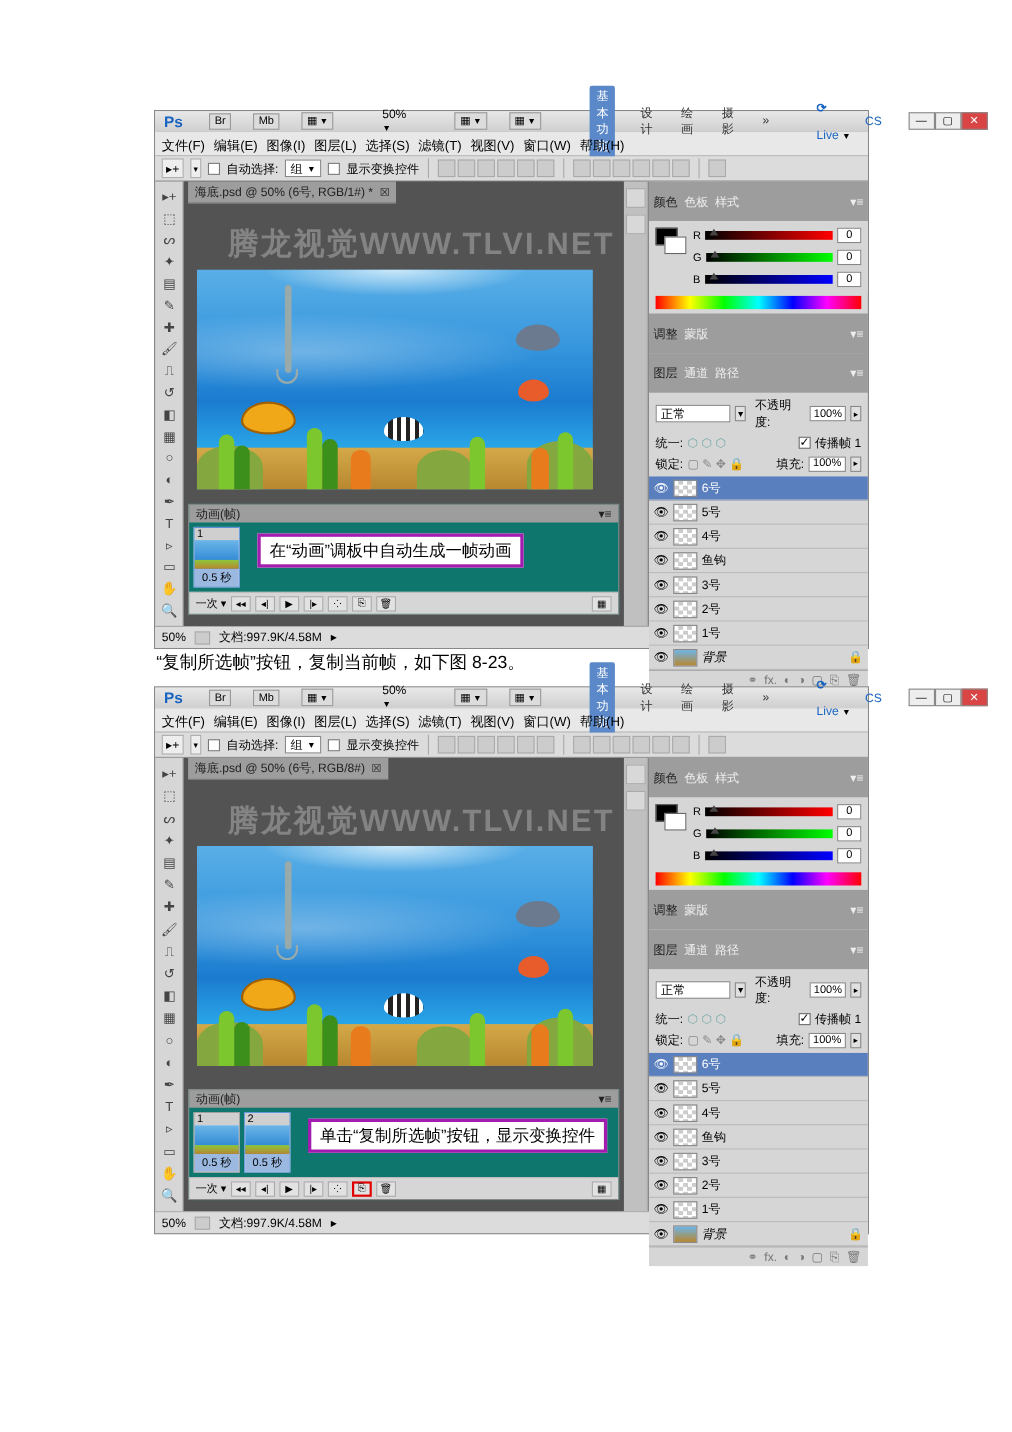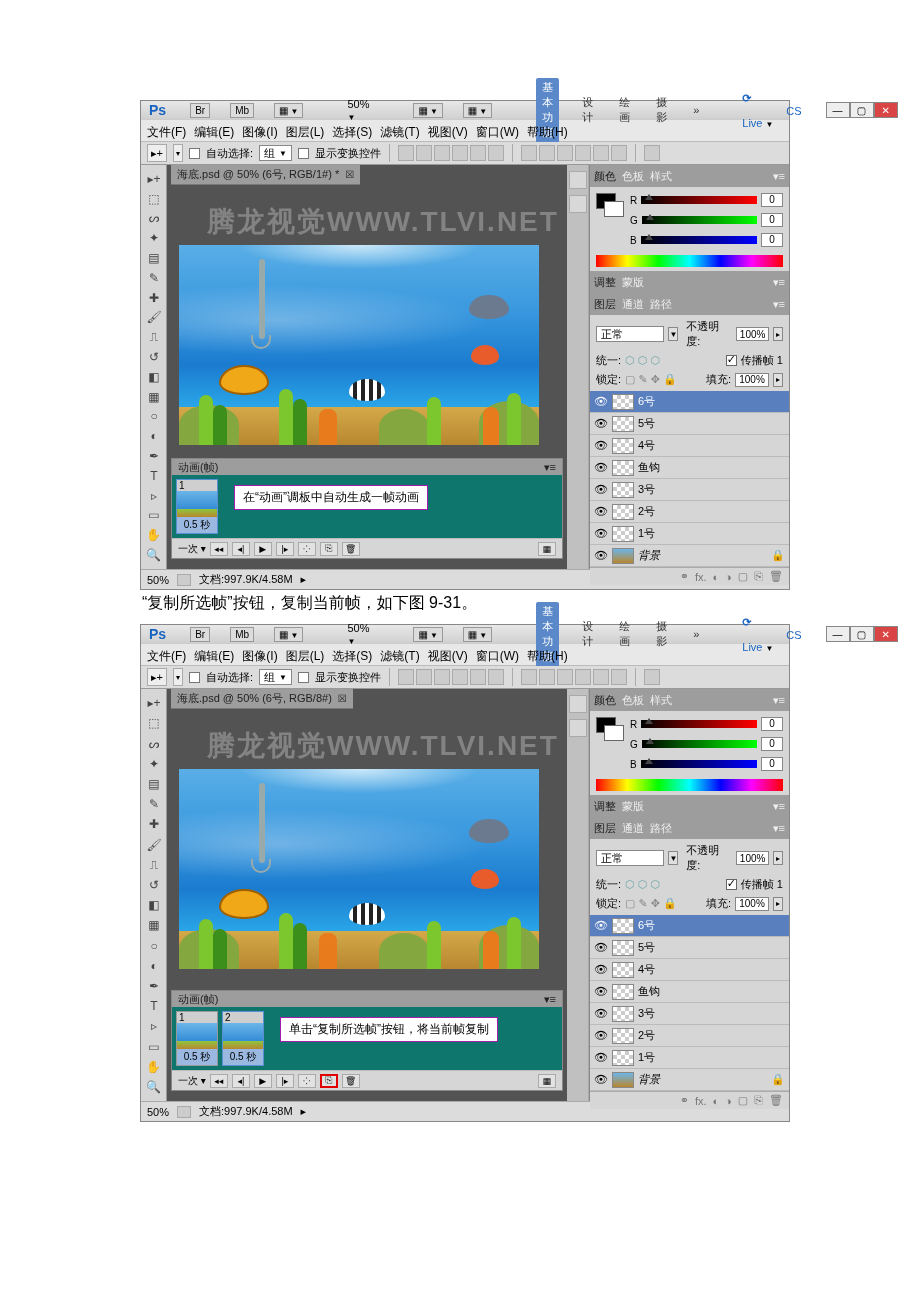--- a/index.html
+++ b/index.html
@@ -193,40 +193,40 @@
     gap: 4px;
     padding: 0 6px;
     background: #d6d6d6;
     border-top: 1px solid #bbb;
     font-size: 10px;
   }
   .ctrl-btn { width:18px; height:14px; background:#e2e2e2; border:1px solid #aaa; display:flex; align-items:center; justify-content:center; font-size:9px; }
   .annotation {
     position: absolute;
     background: #fff;
-    border: 1px solid #a21caf;
+    border: 3px solid #a21caf;
     padding: 3px 8px;
-    font-size: 12px;
+    font-size: 15px;
     white-space: nowrap;
   }
   .red-box { border: 2px solid #e00000 !important; }
 
   
   .right-col {
     width: 200px;
     background: #d6d6d6;
     border-left: 1px solid #888;
     display: flex;
     flex-direction: column;
     font-size: 11px;
   }
   .mini-stack { width: 22px; background:#c0c0c0; display:flex; flex-direction:column; gap:6px; padding:6px 2px; border-right:1px solid #aaa; }
   .mini-btn { width:18px; height:18px; border:1px solid #aaa; background:#d8d8d8; }
   .right-inner { flex:1; display:flex; flex-direction:column; }
-  .panel-tabs { height:22px; background:#9d9d9d; display:flex; align-items:center; padding:0 4px; gap:6px; color:#eee; font-size:11px; }
+  .panel-tabs { height:36px; background:#9d9d9d; display:flex; align-items:center; padding:0 4px; gap:6px; color:#eee; font-size:11px; }
   .panel-tabs .active { color:#222; }
   .color-panel { padding:6px; display:flex; gap:6px; align-items:flex-start; background:#d6d6d6; }
   .swatch-pair { display:flex; flex-direction:column; }
   .swatch { width:20px; height:16px; border:1px solid #666; }
   .sliders { flex:1; display:flex; flex-direction:column; gap:6px; }
   .slider-row { display:flex; align-items:center; gap:4px; font-size:10px; }
   .slider-track { flex:1; height:8px; position:relative; }
   .slider-track.r { background: linear-gradient(to right, #000, #f00); }
   .slider-track.g { background: linear-gradient(to right, #000, #0f0); }
   .slider-track.b { background: linear-gradient(to right, #000, #00f); }
@@ -584,21 +584,21 @@
 
   <div class="statusbar">
     <span>50%</span>
     <span style="width:14px;height:12px;border:1px solid #aaa;background:#ccc"></span>
     <span>文档:997.9K/4.58M</span>
     <span>▸</span>
   </div>
 </div>
 
 <div style="position:relative">
-  <p class="body-text" style="margin-top:0">“复制所选帧”按钮，复制当前帧，如下图 9-31。</p>
+  <p class="body-text" style="margin-top:0">“复制所选帧”按钮，复制当前帧，如下图 8-23。</p>
 </div>
 
 <div class="screenshot">
 
   <div class="topbar">
     <span class="ps-logo">Ps</span>
     <span class="top-btn">Br</span>
     <span class="top-btn">Mb</span>
     <span class="top-btn drop-arrow">▦</span>
     <span class="top-sep"></span>
@@ -743,21 +743,21 @@
             <div class="frame">
               <span class="frame-num">1</span>
               <div class="frame-thumb"></div>
               <div class="frame-time">0.5 秒</div>
             </div>
             <div class="frame sel">
               <span class="frame-num">2</span>
               <div class="frame-thumb"></div>
               <div class="frame-time">0.5 秒</div>
             </div>
-            <div class="annotation" style="left:108px;top:10px">单击“复制所选帧”按钮，将当前帧复制</div>
+            <div class="annotation" style="left:108px;top:10px">单击“复制所选帧”按钮，显示变换控件</div>
           </div>
           <div class="anim-ctrl">
             <span><span>一次</span> ▾</span>
             <span class="ctrl-btn">◂◂</span>
             <span class="ctrl-btn">◂|</span>
             <span class="ctrl-btn">▶</span>
             <span class="ctrl-btn">|▸</span>
             <span class="ctrl-btn">⁘</span>
             <span class="ctrl-btn red-box">⎘</span>
             <span class="ctrl-btn">🗑</span>

